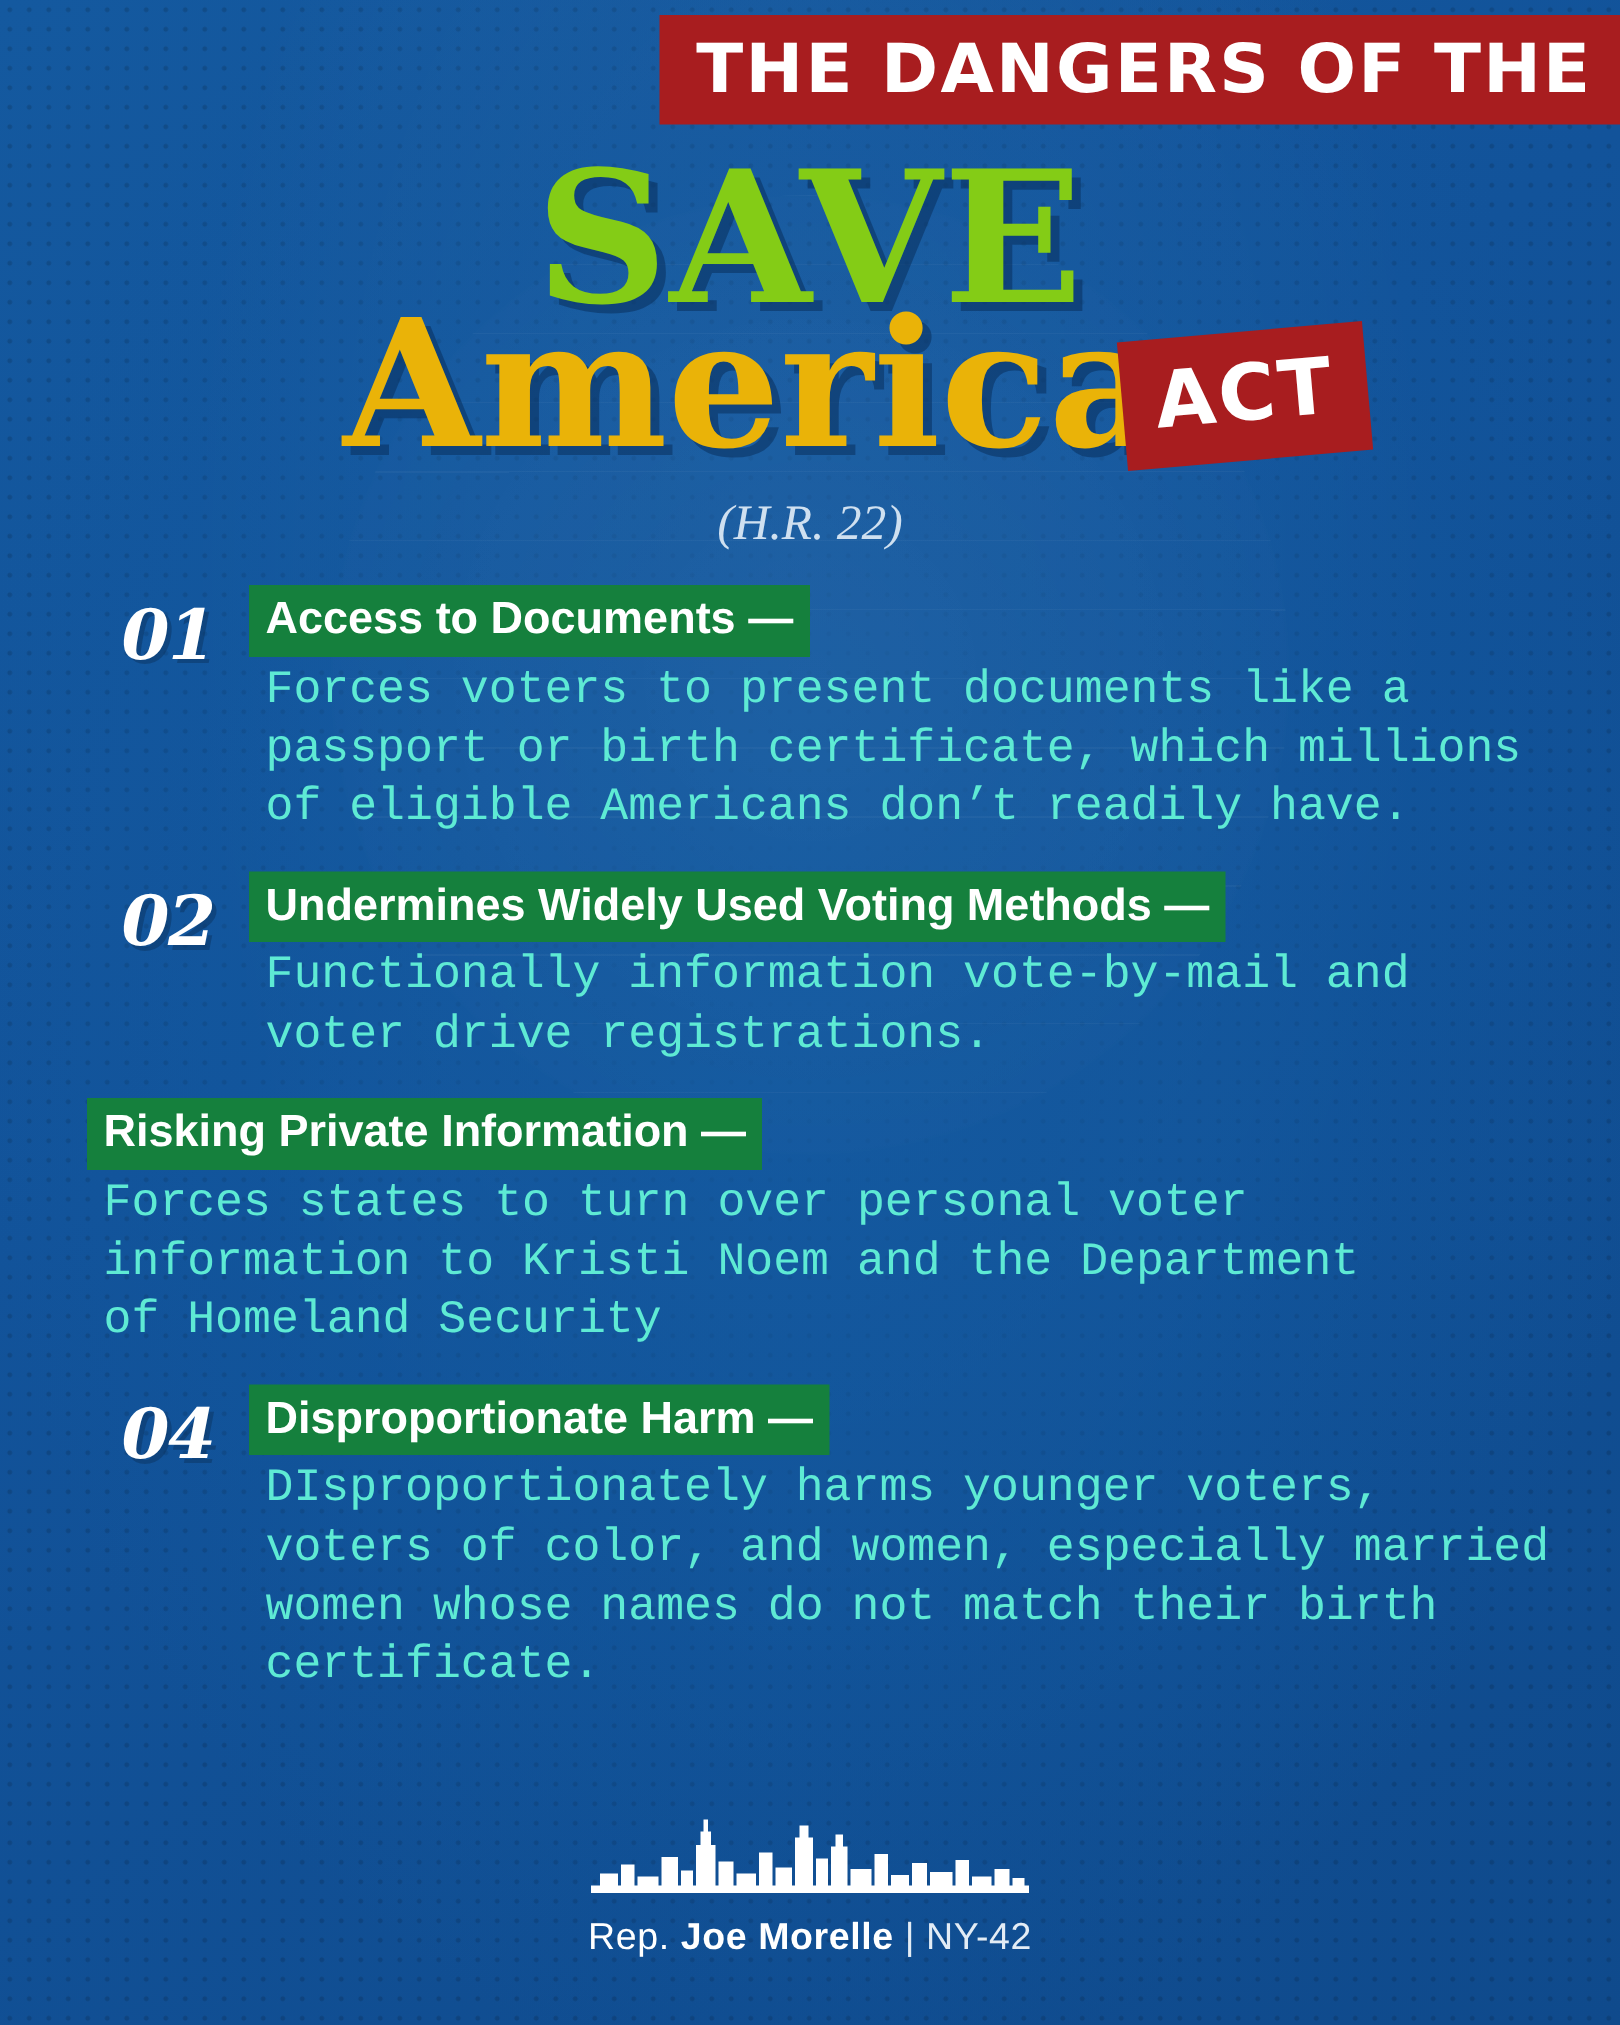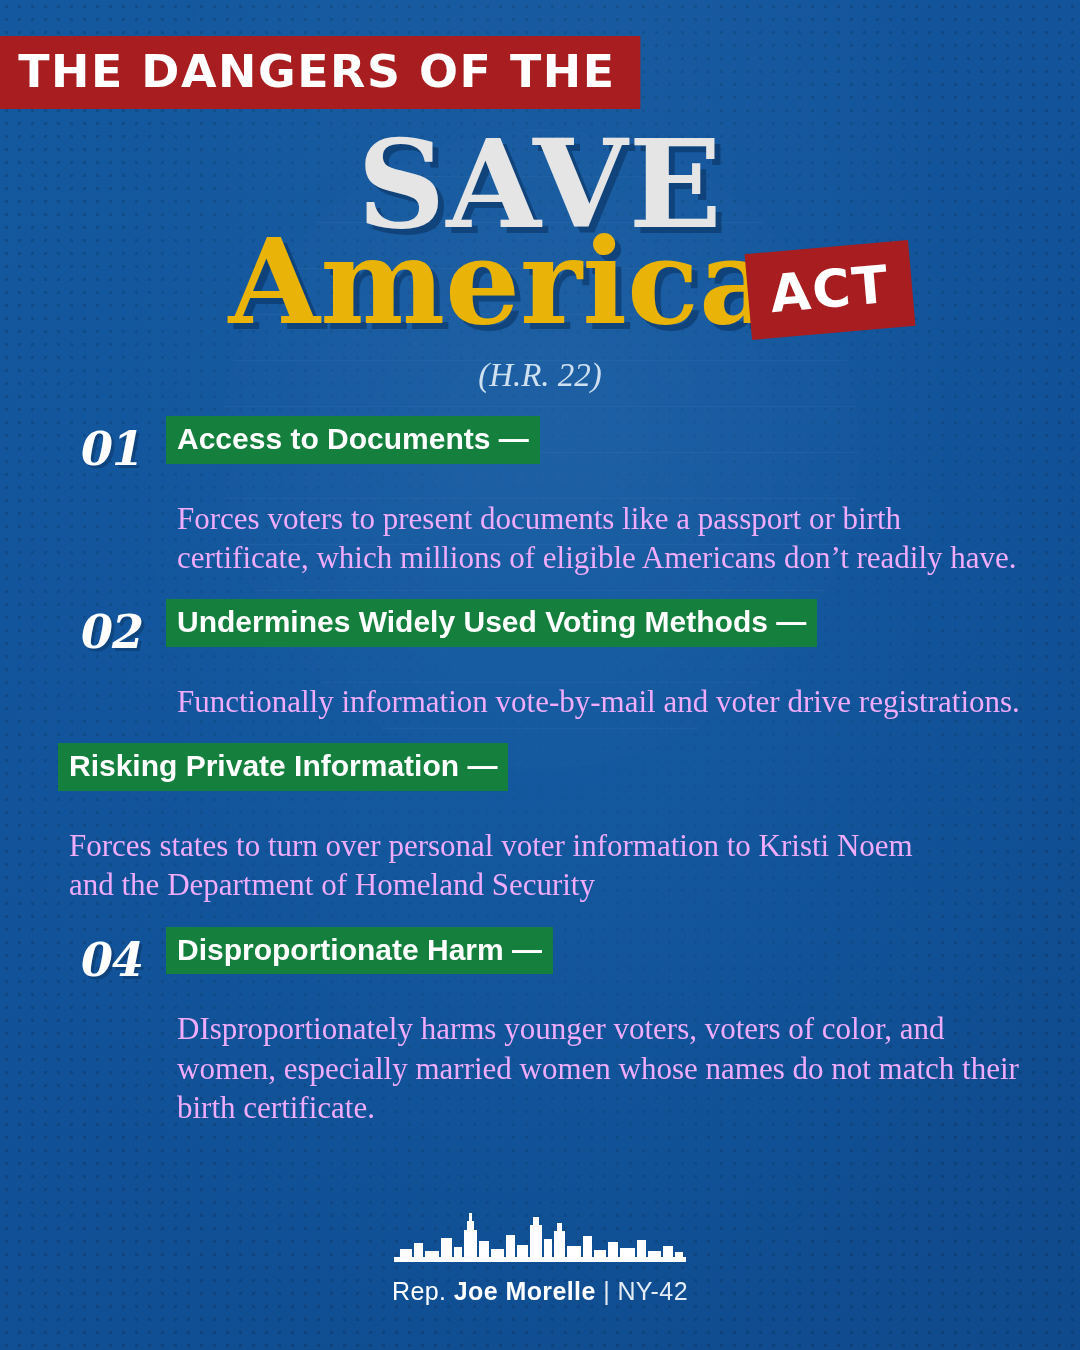--- a/index.html
+++ b/index.html
@@ -50,22 +50,22 @@
   }
 
   .content {
     position: relative;
     width: 100%;
     height: 100%;
   }
 
   
   .kicker-wrap {
-    text-align: left;
-    padding-top: 36px;
+    text-align: right;
+    padding-top: 10px;
   }
   .kicker {
     display: inline-block;
     background: #a81d1f;
     color: #ffffff;
     font-family: "DejaVu Sans", sans-serif;
     font-weight: bold;
     font-size: 45px;
     letter-spacing: 1.5px;
     padding: 13px 24px 15px 24px;
@@ -76,21 +76,21 @@
 
   .title-block {
     position: relative;
     text-align: center;
     margin-top: 4px;
   }
   .title-save {
     font-family: "DejaVu Serif", serif;
     font-weight: bold;
     font-size: 122px;
-    color: #e5e5e5;
+    color: #84cc16;
     line-height: 1.0;
     letter-spacing: 1px;
     text-shadow: 6px 6px 0 rgba(10, 48, 92, 0.55);
     margin-top: 14px;
   }
   .title-america-row {
     position: relative;
     display: block;
     margin-top: -22px;
     height: 130px;
@@ -161,28 +161,27 @@
     background: #15803d;
     color: #ffffff;
     font-family: "Liberation Sans", sans-serif;
     font-weight: bold;
     font-size: 30px;
     line-height: 1.22;
     padding: 5px 11px 6px 11px;
     margin-bottom: 1px;
   }
   .desc {
-    color: #f0abfc;
-    font-family: Liberation Serif, serif;
+    color: #5eead4;
+    font-family: Liberation Mono, monospace;
     font-size: 31px;
     line-height: 1.27;
     padding-left: 11px;
     padding-top: 2px;
     max-width: 860px;
-    margin-top: 32px;
   }
 
   
   .footer {
     position: absolute;
     left: 0;
     right: 0;
     bottom: 44px;
     text-align: center;
   }

